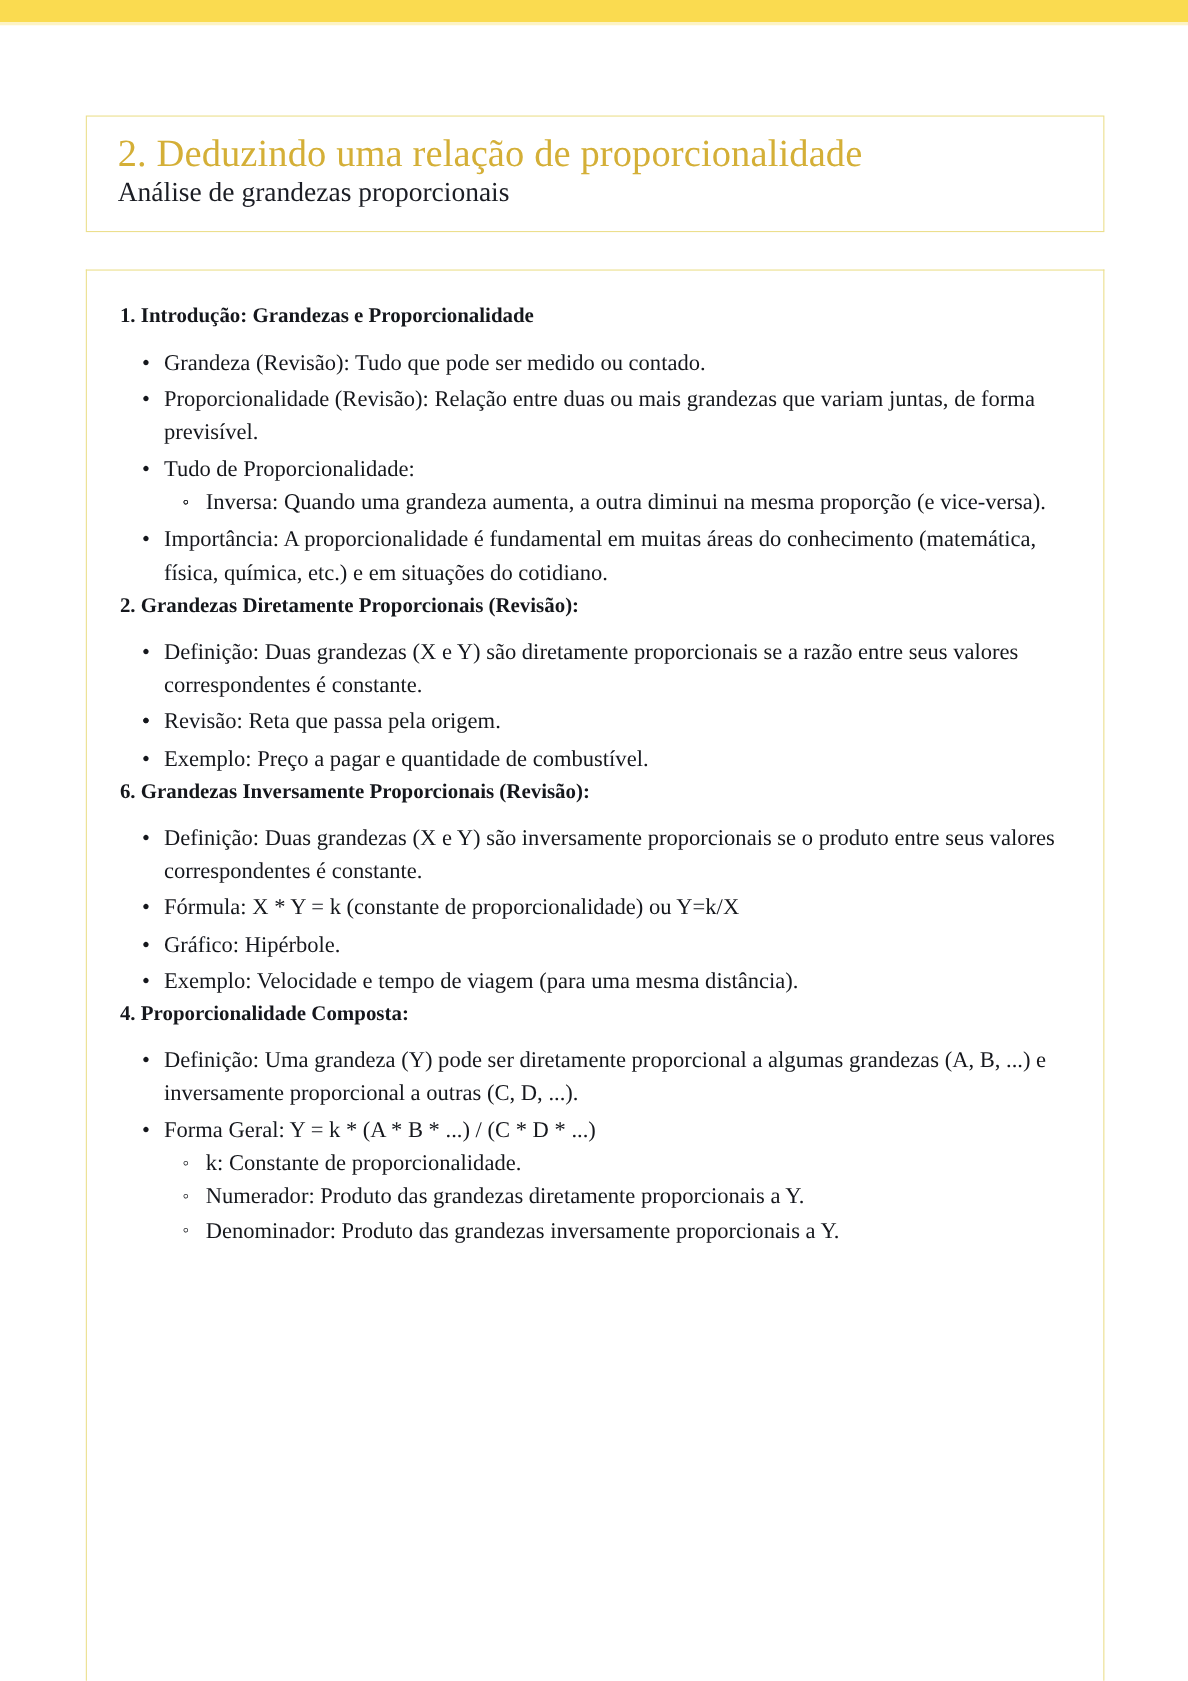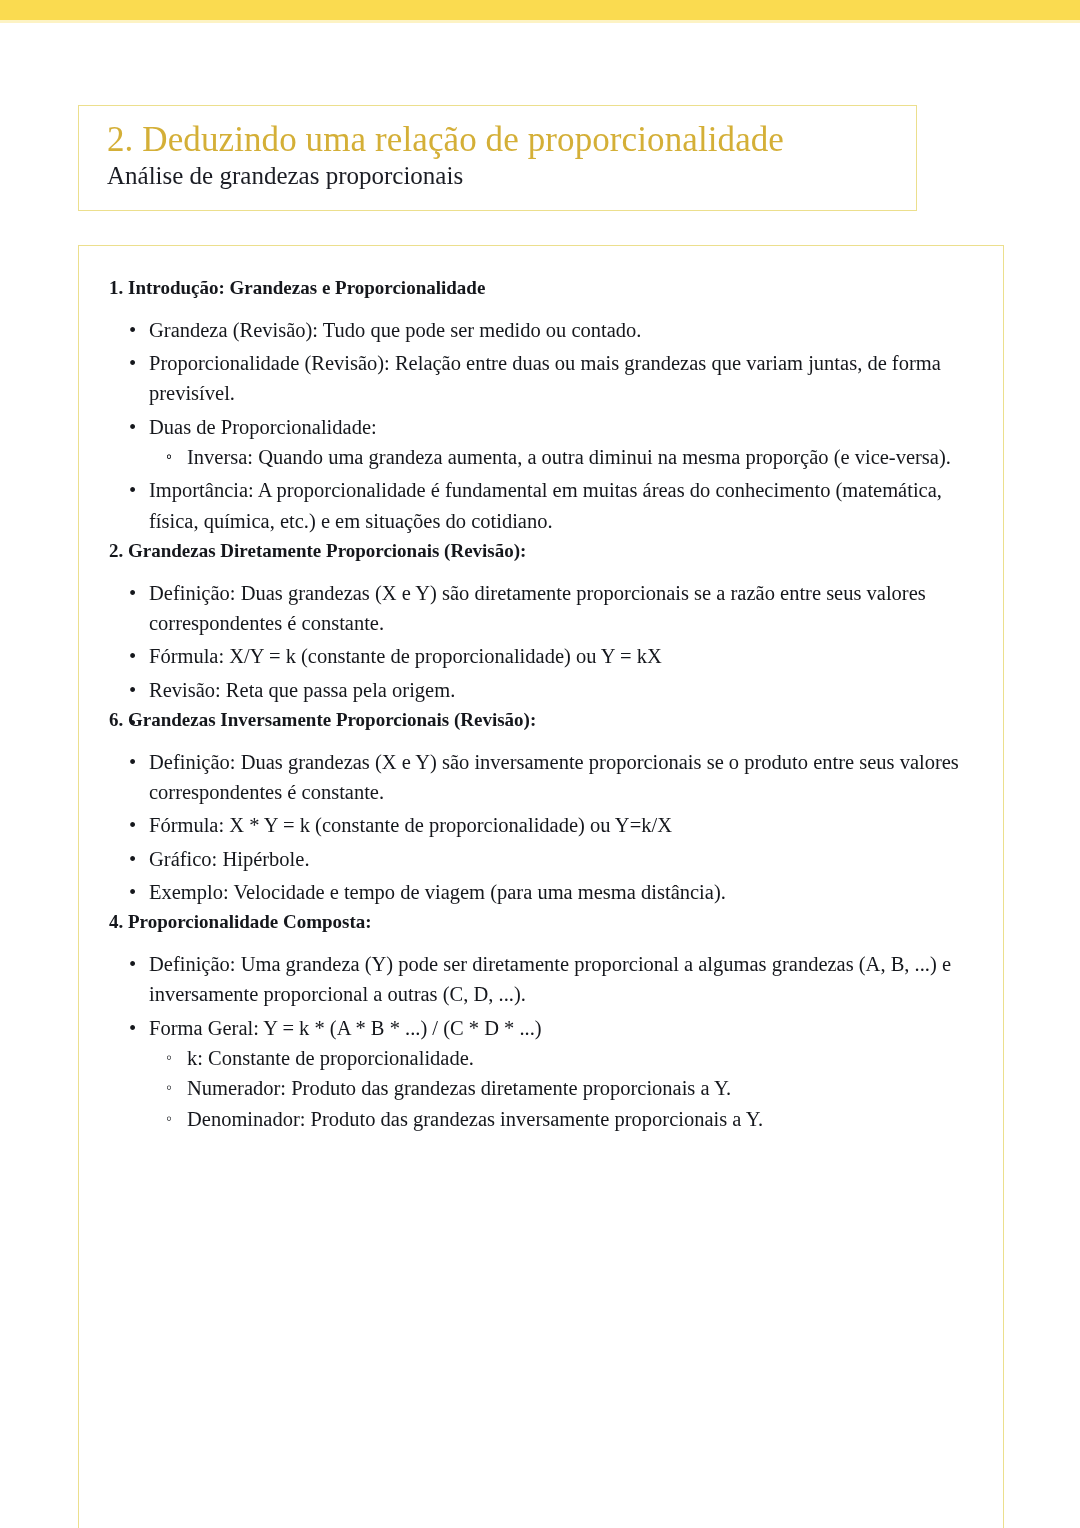--- a/index.html
+++ b/index.html
@@ -33,21 +33,21 @@
     width: 1080px;
     height: 3px;
     background: #fdf3c4;
   }
 
   
   .header-card {
     position: absolute;
     left: 78px;
     top: 105px;
-    width: 839px;
+    width: 926px;
     height: 106px;
     box-sizing: border-box;
     border: 1.5px solid #ecdf8d;
     background: #ffffff;
   }
   .header-inner {
     padding: 14px 0 0 28px;
   }
   .doc-title {
     font-size: 35px;
@@ -154,34 +154,34 @@
   </div>
 </div>
 
 <div class="content-card">
   <div class="content-inner" id="content-root">
       <div class="section">
         <div class="section-heading">1. Introdução: Grandezas e Proporcionalidade</div>
         <ul class="lvl1">
           <li><span class="bullet-dot">•</span><span class="li-text">Grandeza (Revisão): Tudo que pode ser medido ou contado.</span></li>
           <li><span class="bullet-dot">•</span><span class="li-text">Proporcionalidade (Revisão): Relação entre duas ou mais grandezas que variam juntas, de forma previsível.</span></li>
-          <li><span class="bullet-dot">•</span><span class="li-text">Duas de Proporcionalidade:</span><ul class="lvl2">
+          <li><span class="bullet-dot">•</span><span class="li-text">Tudo de Proporcionalidade:</span><ul class="lvl2">
               <li><span class="bullet-ring">◦</span></li>
               <li><span class="bullet-ring">◦</span><span class="li-text">Inversa: Quando uma grandeza aumenta, a outra diminui na mesma proporção (e vice-versa).</span></li>
             </ul></li>
           <li><span class="bullet-dot">•</span><span class="li-text">Importância: A proporcionalidade é fundamental em muitas áreas do conhecimento (matemática, física, química, etc.) e em situações do cotidiano.</span></li>
         </ul>
       </div>
       <div class="section">
         <div class="section-heading">2. Grandezas Diretamente Proporcionais (Revisão):</div>
         <ul class="lvl1">
           <li><span class="bullet-dot">•</span><span class="li-text">Definição: Duas grandezas (X e Y) são diretamente proporcionais se a razão entre seus valores correspondentes é constante.</span></li>
-          <li><span class="bullet-dot">•</span><span class="li-text">Fórmula: X/Y = k (constante de proporcionalidade) ou Y = kX</span></li>
+          <li><span class="bullet-dot">•</span></li>
           <li><span class="bullet-dot">•</span><span class="li-text">Revisão: Reta que passa pela origem.</span></li>
-          <li><span class="bullet-dot">•</span></li>
+          <li><span class="bullet-dot">•</span><span class="li-text">Exemplo: Preço a pagar e quantidade de combustível.</span></li>
         </ul>
       </div>
       <div class="section">
         <div class="section-heading">6. Grandezas Inversamente Proporcionais (Revisão):</div>
         <ul class="lvl1">
           <li><span class="bullet-dot">•</span><span class="li-text">Definição: Duas grandezas (X e Y) são inversamente proporcionais se o produto entre seus valores correspondentes é constante.</span></li>
           <li><span class="bullet-dot">•</span><span class="li-text">Fórmula: X * Y = k (constante de proporcionalidade) ou Y=k/X</span></li>
           <li><span class="bullet-dot">•</span><span class="li-text">Gráfico: Hipérbole.</span></li>
           <li><span class="bullet-dot">•</span><span class="li-text">Exemplo: Velocidade e tempo de viagem (para uma mesma distância).</span></li>
         </ul>

